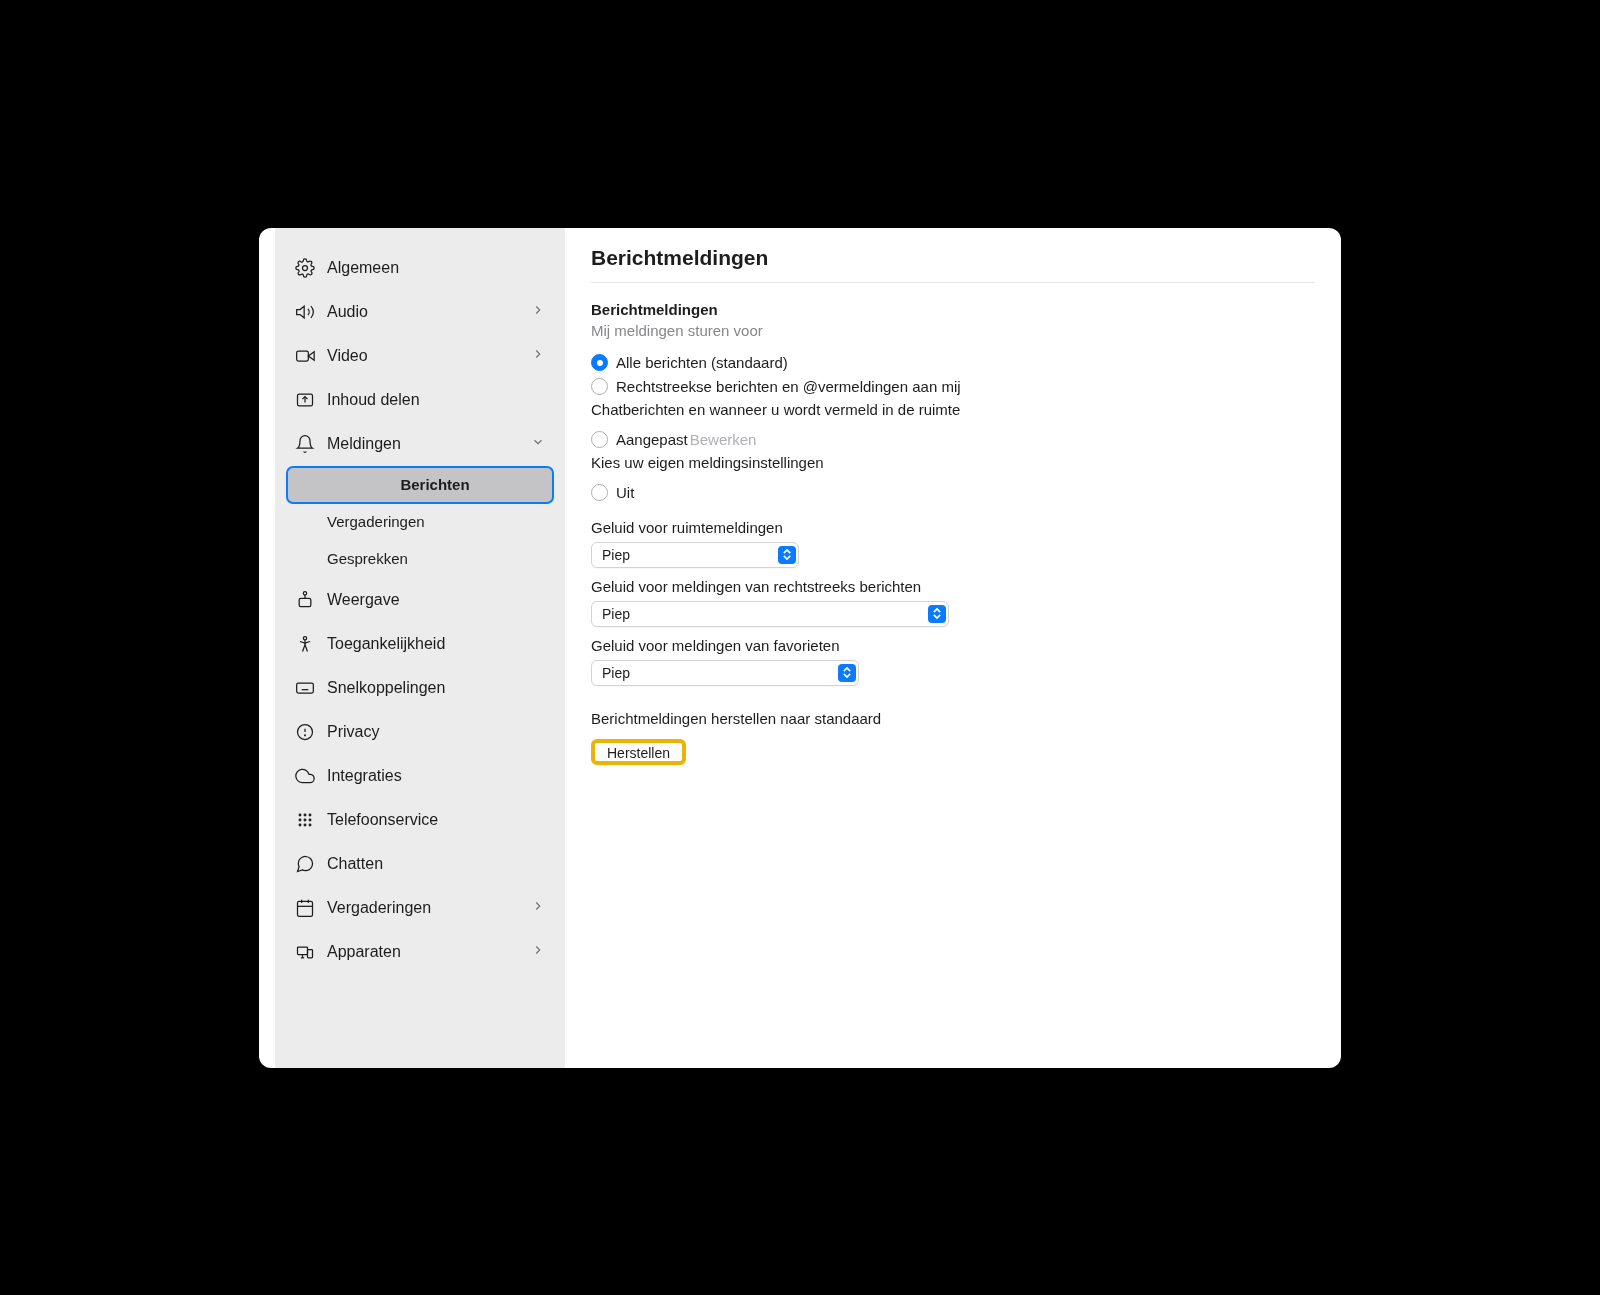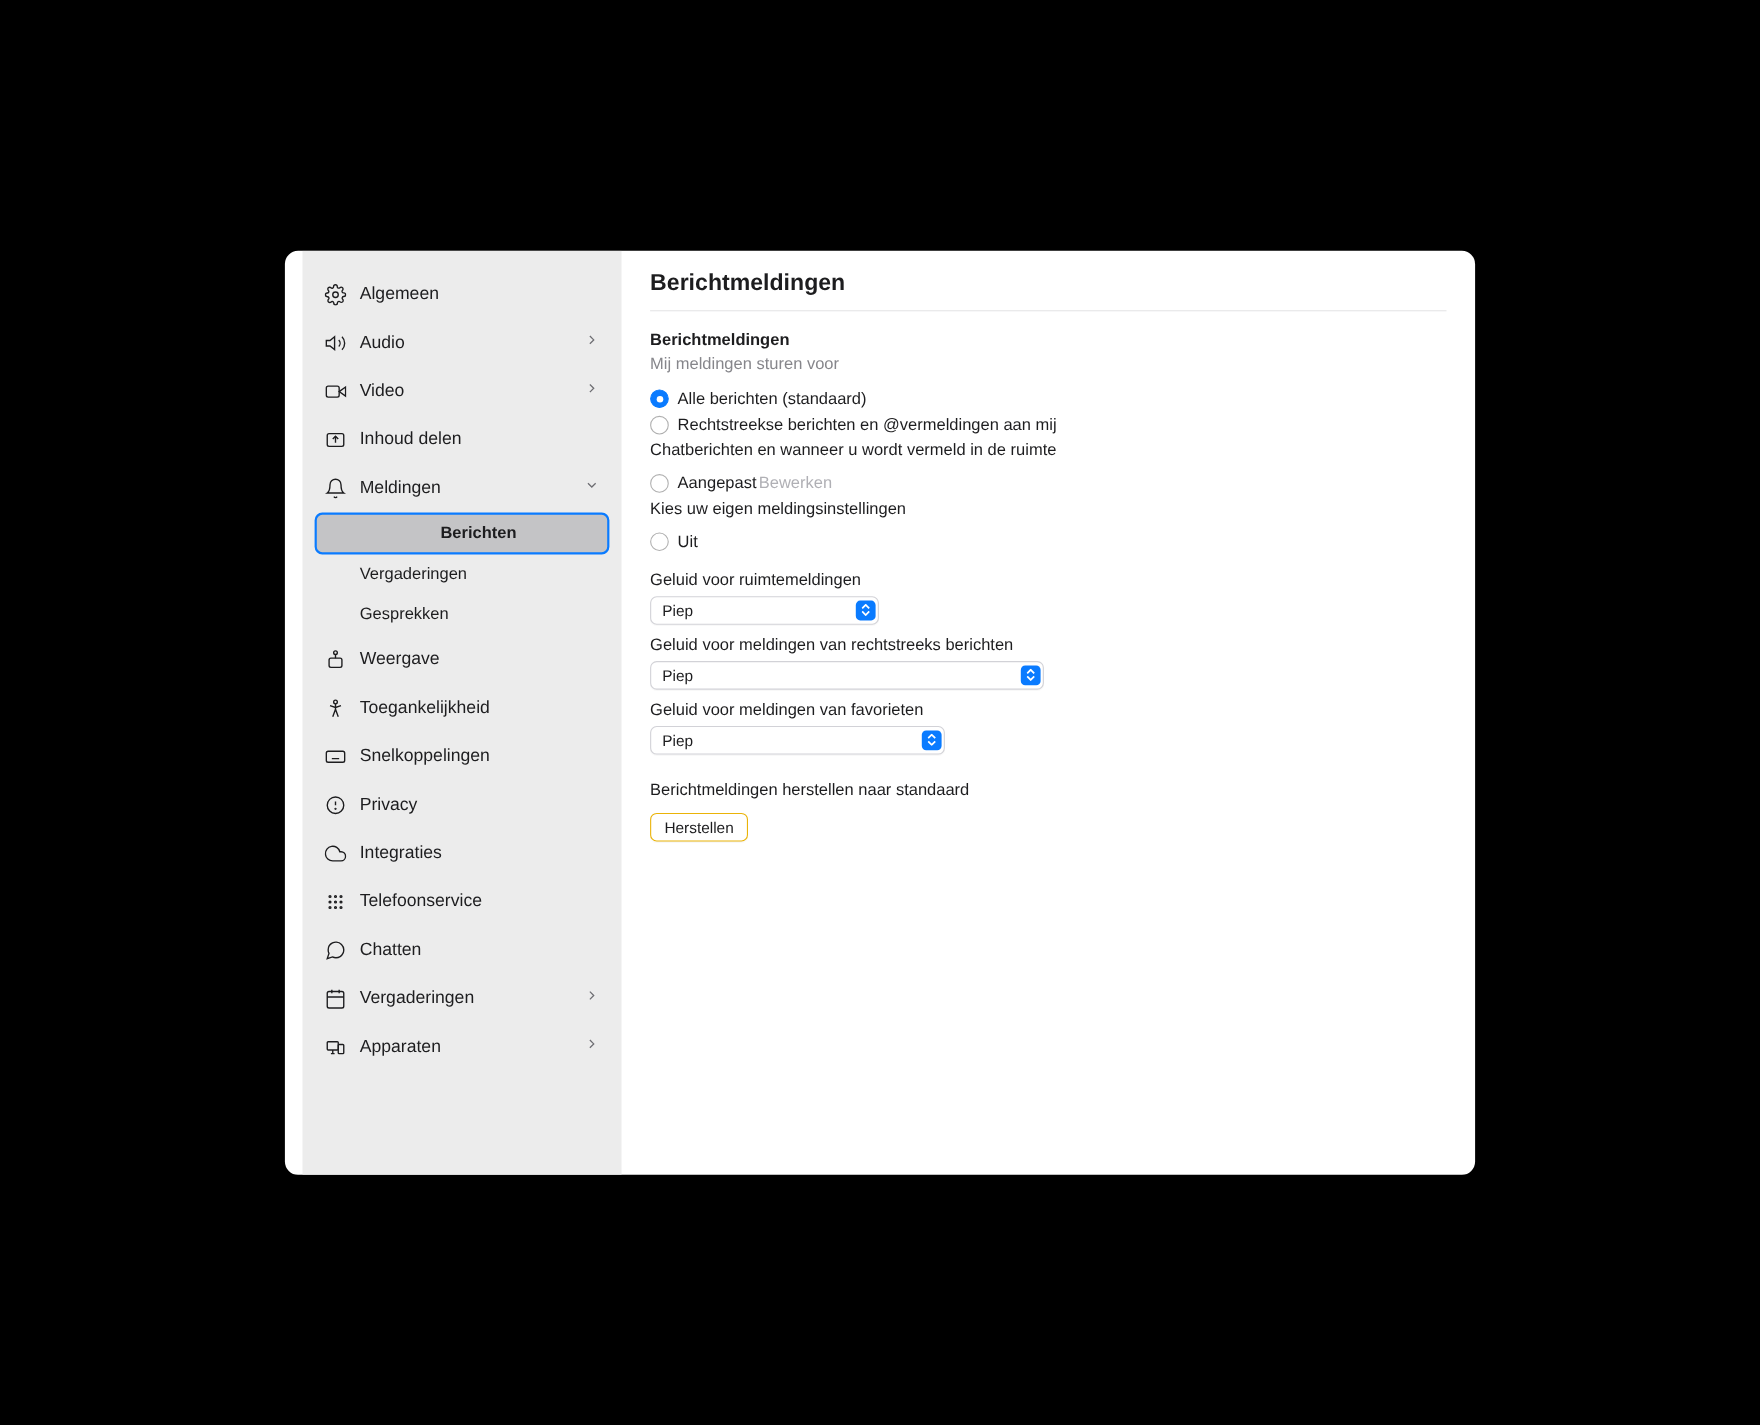--- a/index.html
+++ b/index.html
@@ -139,23 +139,23 @@
     .select .sel-chevs {
       margin-left: auto;
       width: 18px; height: 18px;
       background: #0a7bff;
       border-radius: 4px;
       display: flex; flex-direction: column; align-items: center; justify-content: center;
       gap: 1px;
     }
     .select .sel-chevs svg { width: 8px; height: 5px; stroke: #fff; fill: none; stroke-width: 2; }
     .btn {
-      display: inline-flex; align-items: center;
+      display: inline-flex; align-items: flex-end;
       height: 26px; padding: 0 12px;
-      border: 1px solid #eab308; border-radius: 6px;
+      border: 4px solid #eab308; border-radius: 6px;
       background: #fff; font-size: 14px; color: #1d1d1f;
       cursor: pointer; margin-top: 6px;
       box-shadow: 0 1px 1px rgba(0,0,0,0.03);
     }
     .sel-width-1 { width: 208px; }
     .sel-width-2 { width: 358px; }
     .sel-width-3 { width: 268px; }
   </style>
 </head>
 <body>

